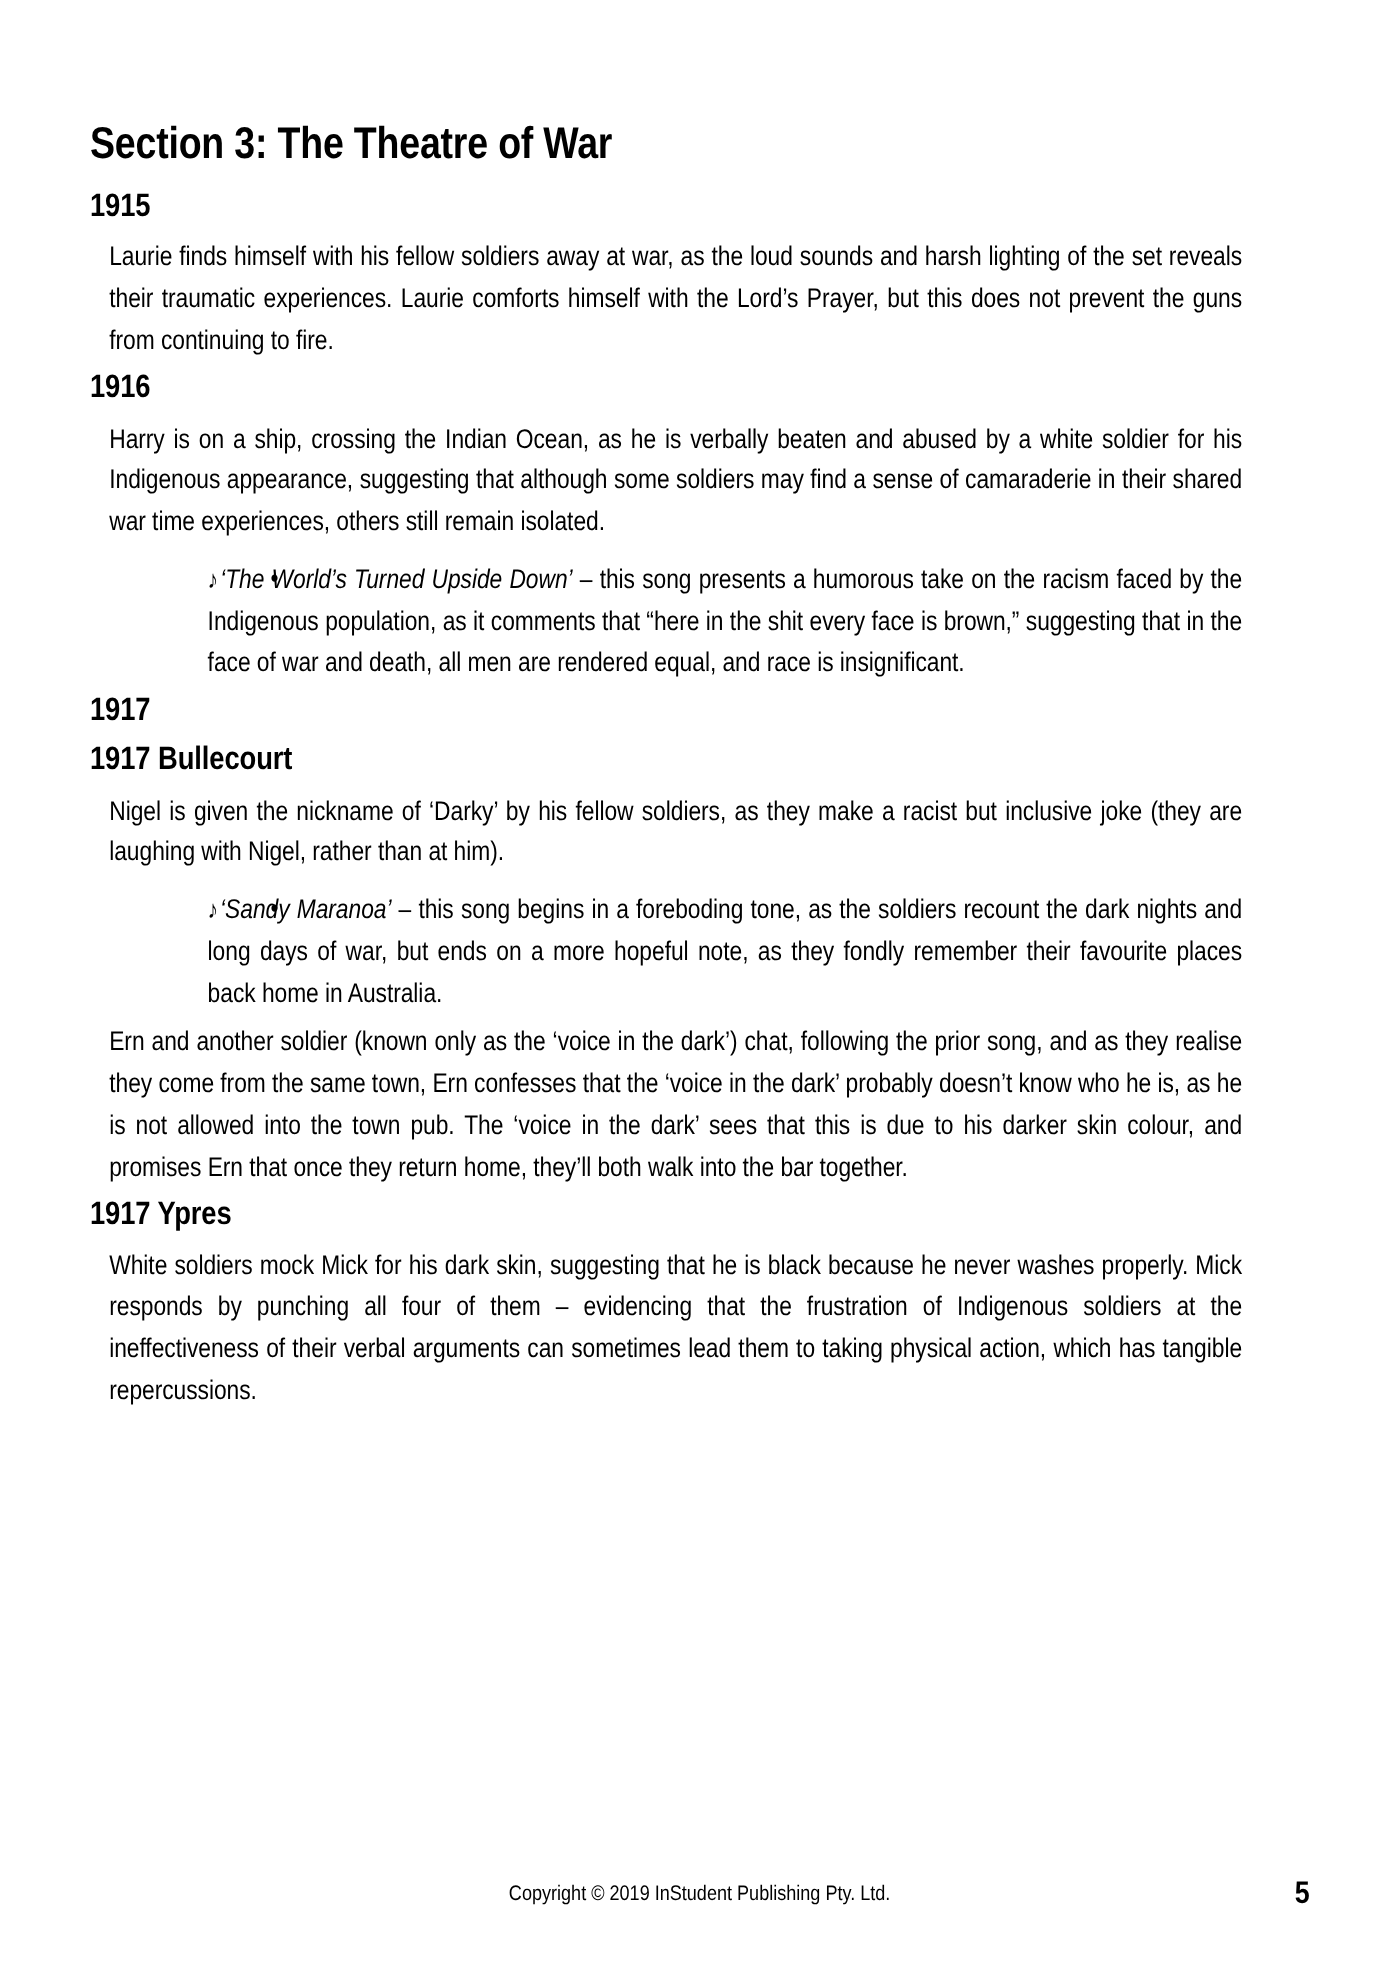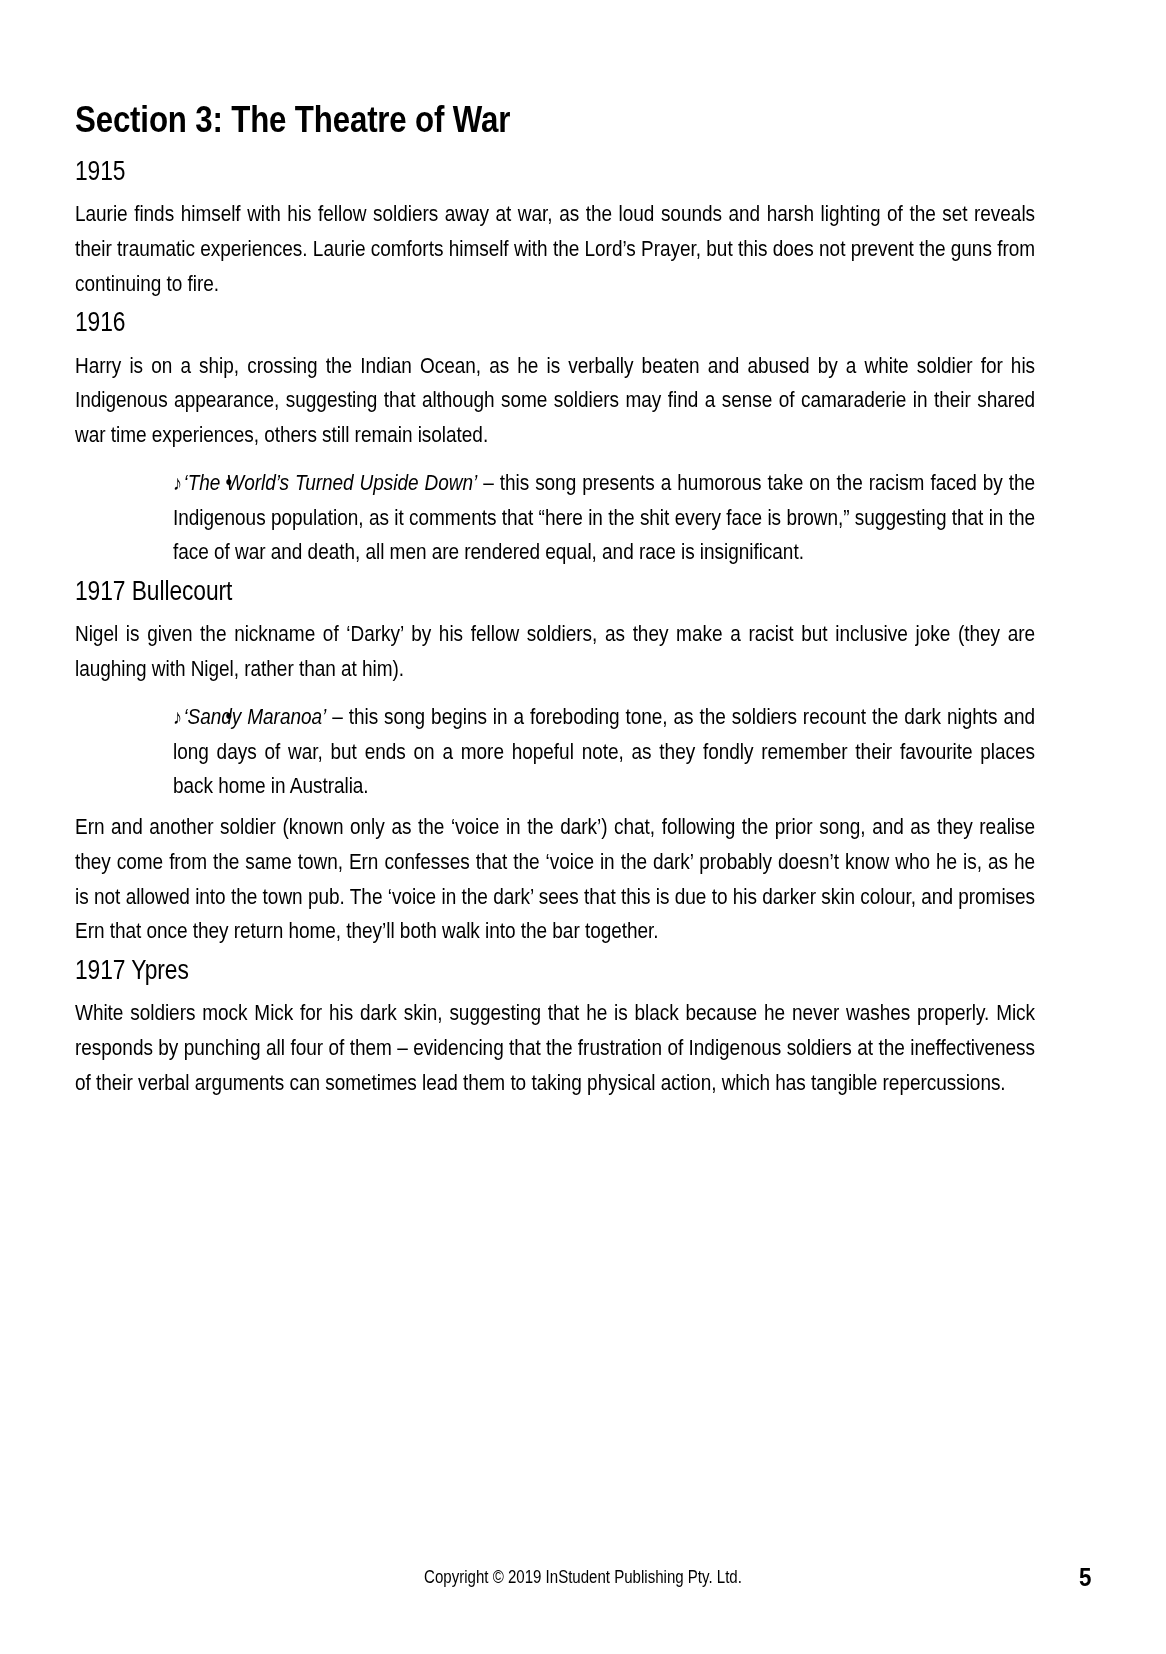--- a/index.html
+++ b/index.html
@@ -34,35 +34,35 @@
   h1.doc-title {
     font-size: 37px;
     font-weight: bold;
     line-height: 1.08;
     margin: 16px 0 16px 0;
     letter-spacing: -0.2px;
   }
 
   h2.year-heading {
     font-size: 27px;
-    font-weight: normal;
+    font-weight: bold;
     line-height: 1.12;
     margin: 0;
     letter-spacing: -0.1px;
   }
 
   .heading-block {
     margin-bottom: 11px;
   }
   .heading-block.first { margin-top: 6px; }
 
   p.body {
     font-size: 22.5px;
     line-height: 1.545;
-    margin: 0 0 0 0;
+    margin: 0 0 0 16px;
     text-align: justify;
     text-justify: inter-word;
     letter-spacing: -0.05px;
   }
 
   .para-block { margin-bottom: 6px; }
 
   ul.bullets {
     list-style: none;
     margin: 13px 0 6px 0;
@@ -164,20 +164,25 @@
     </p>
   </div>
   <ul class="bullets">
     <li>
       <span class="cond">
         <span class="dot">•</span><span class="note-icon">♪</span><span class="song-title"><span>‘</span><span>The World’s Turned Upside Down</span><span>’</span></span><span> – this song presents a humorous take on the racism faced by the Indigenous population, as it comments that “here in the shit every face is brown,” suggesting that in the face of war and death, all men are rendered equal, and race is insignificant.</span>
       </span>
     </li>
   </ul>
 
+  <div class="heading-block">
+    <h2 class="year-heading">
+      <span class="cond">1917</span>
+    </h2>
+  </div>
 
   <div class="heading-block">
     <h2 class="year-heading">
       <span class="cond">1917 Bullecourt</span>
     </h2>
   </div>
   <div class="para-block">
     <p class="body">
       <span class="cond">Nigel is given the nickname of ‘Darky’ by his fellow soldiers, as they make a racist but inclusive joke (they are laughing with Nigel, rather than at him).</span>
     </p>

